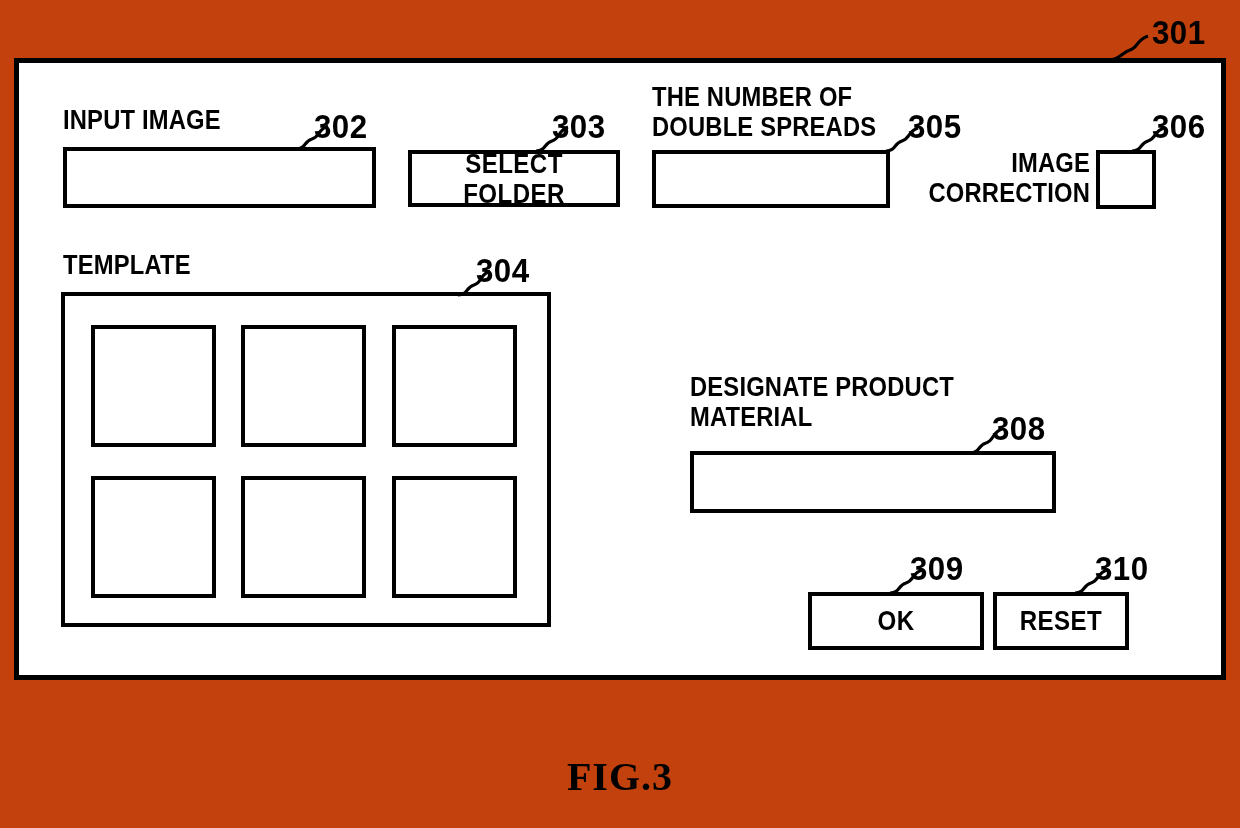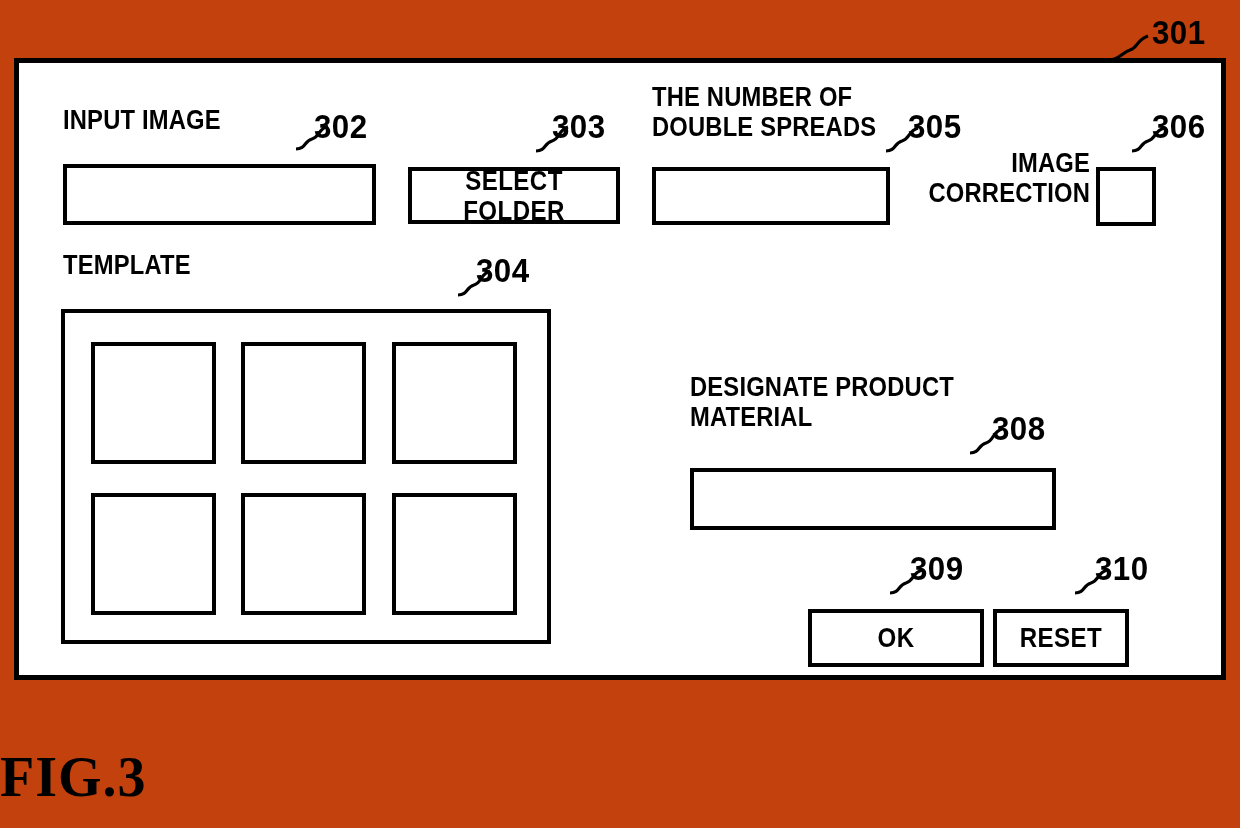--- a/index.html
+++ b/index.html
@@ -47,21 +47,20 @@
     transform-origin: right top;
     text-align: right;
   }
 
   
   .box {
     position: absolute;
     border: 4px solid #000;
     background: #ffffff;
     box-sizing: border-box;
-    margin-top: 17px;
   }
   .btn-text {
     position: absolute;
     left: 0; right: 0;
     top: 50%;
     transform: translateY(-50%) scaleX(0.86);
     text-align: center;
     font-family: "Liberation Sans", sans-serif;
     font-weight: 700;
     font-size: 28px;
@@ -92,24 +91,24 @@
     white-space: nowrap;
   }
   .leader { position: absolute; overflow: visible; }
   .leader path { fill: none; stroke: #000; stroke-width: 3.2; }
 
   
   .fig-caption {
     position: absolute;
     left: 0; right: 0;
     top: 742px;
-    text-align: left;
+    text-align: center;
     font-family: "Liberation Serif", serif;
     font-weight: 700;
-    font-size: 56px;
+    font-size: 40px;
     line-height: 70px;
     letter-spacing: 1px;
     color: #000;
   }
 </style>
 </head>
 <body>
 
 <div id="page">
 

